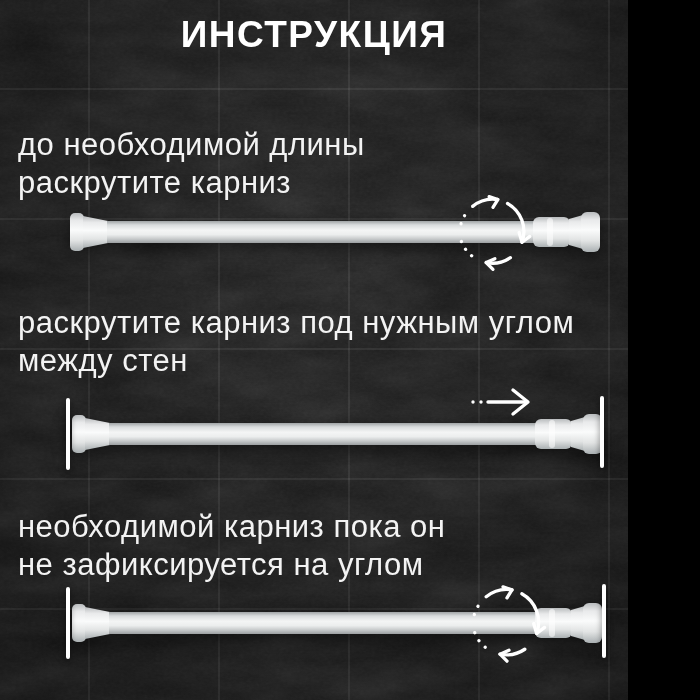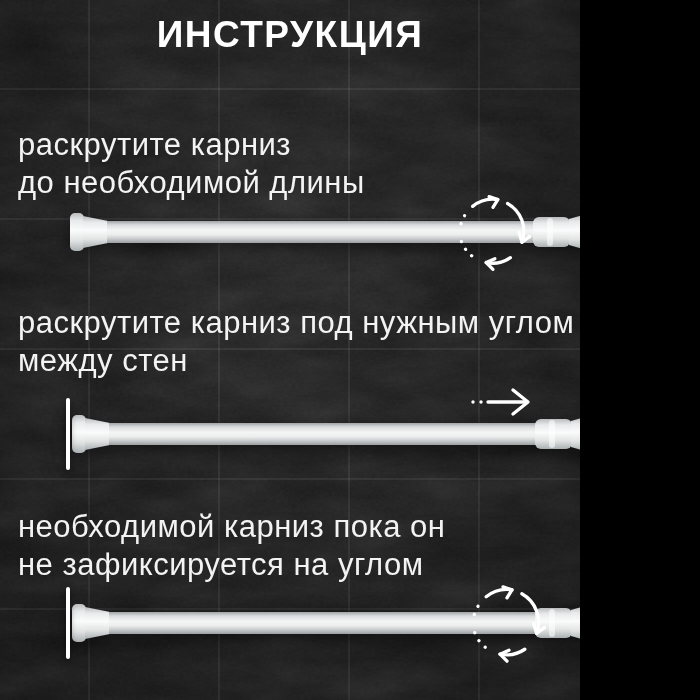--- a/index.html
+++ b/index.html
@@ -1,17 +1,17 @@
 <!DOCTYPE html>
 <html><head>
 <meta charset="utf-8">
 <style>
   html,body{margin:0;padding:0;background:#000;}
   #canvas{
-    position:relative;width:580px;height:700px;overflow:hidden;
+    position:relative;width:628px;height:700px;overflow:hidden;
     background:#171717;
     font-family:"Liberation Sans", sans-serif;
     -webkit-font-smoothing:antialiased;
   }
   .tile-grid{
     position:absolute;inset:0;pointer-events:none;
     background-image:
       linear-gradient(rgba(255,255,255,0.075) 2px, transparent 2px),
       linear-gradient(90deg, rgba(255,255,255,0.075) 2px, transparent 2px);
     background-size:130px 130px;
@@ -139,22 +139,22 @@
         </g>
       </symbol>
     </defs>
   </svg>
 
   <div class="title">
     <div>ИНСТРУКЦИЯ</div>
   </div>
 
   <p class="step-text" id="step1-text">
+    <span>до необходимой длины</span>
     <span>раскрутите карниз</span>
-    <span>до необходимой длины</span>
   </p>
   <svg class="rod" id="rod1">
       <use href="#rodShape"></use>
     </svg>
   <svg class="icon-abs" id="rotate-icon-1">
       <use href="#rotateIcon"></use>
     </svg>
 
   <p class="step-text" id="step2-text">
     <span>раскрутите карниз под нужным углом</span>

